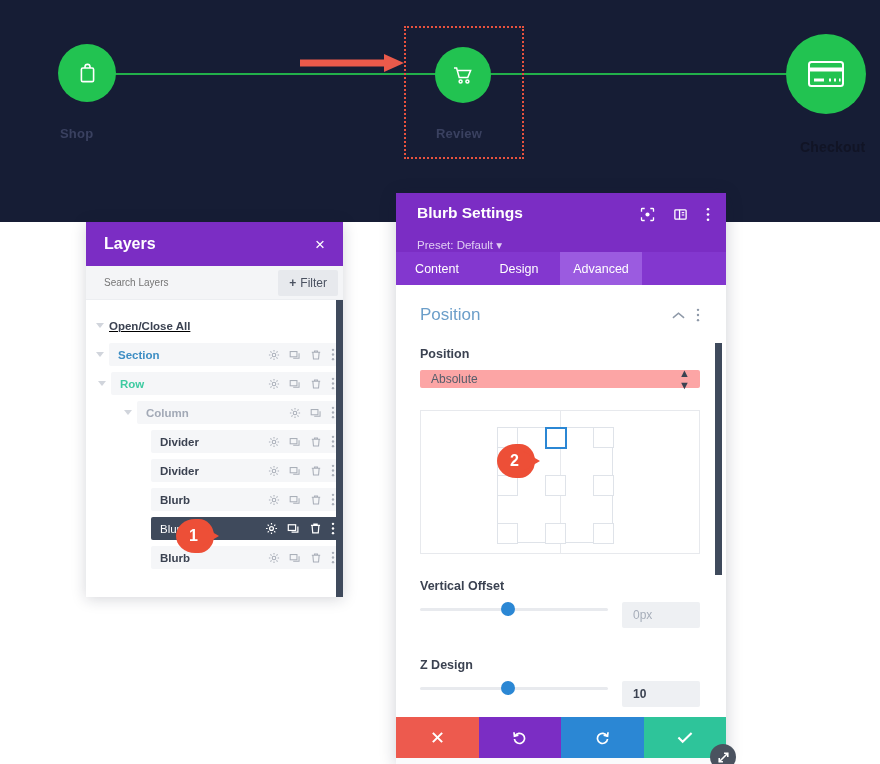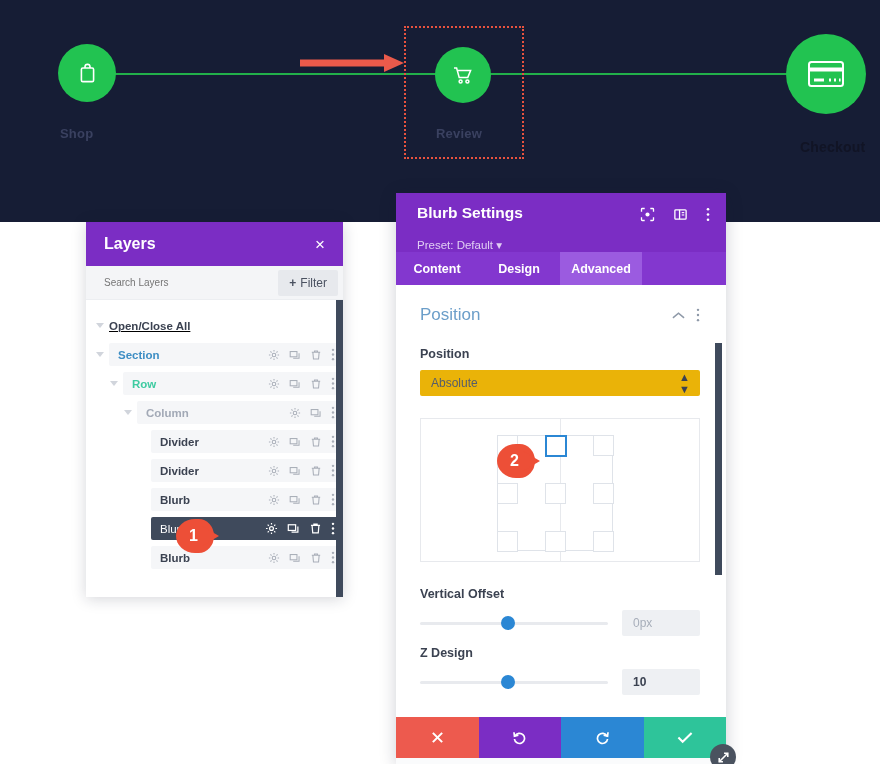--- a/index.html
+++ b/index.html
@@ -107,21 +107,21 @@
   .row.plain .row-inner { background:transparent; }
   .row-label { white-space:nowrap; }
   .row-icons { display:flex; align-items:center; gap:9px; opacity:.55; }
   .row-icons svg { display:block; }
 
   .row-openclose { padding-left:10px; }
   .row-openclose .row-inner { background:transparent; padding-left:0;text-decoration:underline; }
   .row-openclose .row-label { color:#3b4251; font-weight:bold; font-size:11.5px; }
 
   .indent1 { padding-left:10px; }
-  .indent2 { padding-left:24px; }
+  .indent2 { padding-left:12px; }
   .indent3 { padding-left:38px; }
   .indent4 { padding-left:52px; }
 
   .lbl-section { color:#3e8ec4; font-weight:bold; }
   .lbl-row     { color:#3ecba1; font-weight:bold; }
   .lbl-column  { color:#a2a9b6; font-weight:bold; }
   .lbl-module  { color:#3b4251; font-weight:bold; }
 
   .row.selected .row-inner { background:#3f4a5c; }
   .row.selected .row-label { color:#ffffff; }
@@ -159,41 +159,41 @@
   }
   #settings-titleblock { display:flex; flex-direction:column; gap:16px; }
   #settings-title { color:#fff; font-size:15.5px; font-weight:bold; }
   #settings-preset { color:#e0cdf3; font-size:11.5px; }
   #settings-hdr-icons { display:flex; align-items:flex-start; gap:18px; padding-top:3px; }
   #settings-hdr-icons svg { display:block; }
 
   #settings-tabs { height:33px; background:#8337cf; display:flex; }
   .tab {
     width:82px; display:flex; align-items:center; justify-content:center;
-    color:#fff; font-size:12.5px; font-weight:bold;
+    color:#fff; font-size:12.5px; font-weight:normal;
   }
   .tab.active { background:#9b5be0; }
 
   #settings-body {
     position:relative; height:432px; background:#fff; overflow:hidden;
     padding:20px 26px 0 24px;
   }
   #settings-scroll-thumb {
     position:absolute; right:4px; top:58px; width:7px; height:232px; background:#3f4a5c;
   }
 
   .acc-head { display:flex; align-items:center; justify-content:space-between; margin-bottom:22px; }
   #acc-title { color:#6b9ec9; font-size:17px; }
   .acc-ctrls { display:flex; align-items:center; gap:11px; color:#8e99a8; }
 
   .field-label {
     font-size:12.5px; font-weight:bold; color:#3b4251; margin-bottom:9px;
   }
   .select-box {
-    height:26px; background:#eab308; border-radius:2px;
+    height:18px; background:#fca5a5; border-radius:2px;
     display:flex; align-items:center; justify-content:space-between;
     padding:0 11px; font-size:12px; color:#555d6b; margin-bottom:22px;
   }
   .select-box .arrows { font-size:11px; color:#3b4251; letter-spacing:-1px; }
 
   #location-box {
     height:144px; border:1px solid #e7e9ed; position:relative; margin-bottom:25px;
     background:#fff;
   }
   #location-vline {
@@ -211,21 +211,21 @@
   .c-tl { left:-1px;  top:-1px; }
   .c-tc { left:47px;  top:-1px; }
   .c-tr { left:95px;  top:-1px; }
   .c-ml { left:-1px;  top:47px; }
   .c-mc { left:47px;  top:47px; }
   .c-mr { left:95px;  top:47px; }
   .c-bl { left:-1px;  top:95px; }
   .c-bc { left:47px;  top:95px; }
   .c-br { left:95px;  top:95px; }
 
-  .slider-row { display:flex; align-items:center; gap:14px; margin-bottom:10px; }
+  .slider-row { display:flex; gap:14px; margin-bottom:30px; }
   .slider { position:relative; flex:1; height:14px; }
   .slider .track2 {
     position:absolute; left:0; top:6px; width:100%; height:3px;
     background:#e8eaee; border-radius:2px;
   }
   .slider .knob {
     position:absolute; top:0; left:43%; width:14px; height:14px;
     border-radius:50%; background:#2b87d4;
   }
   .num-input {

